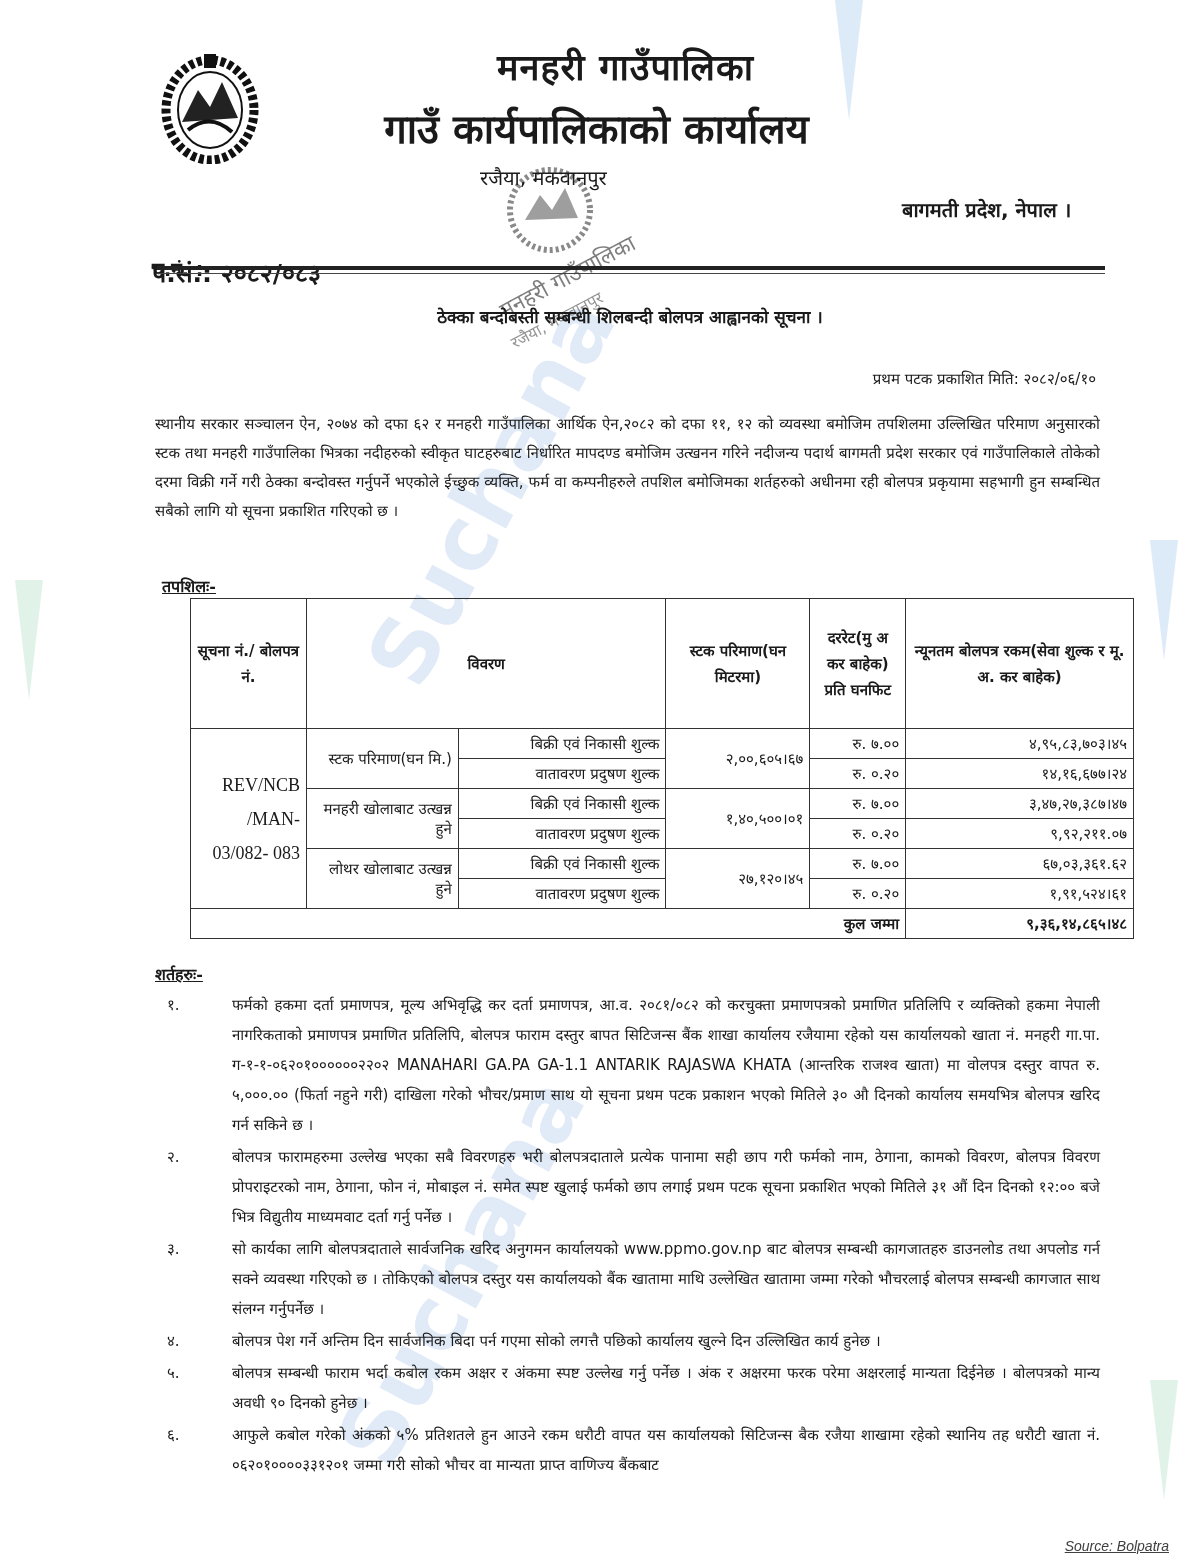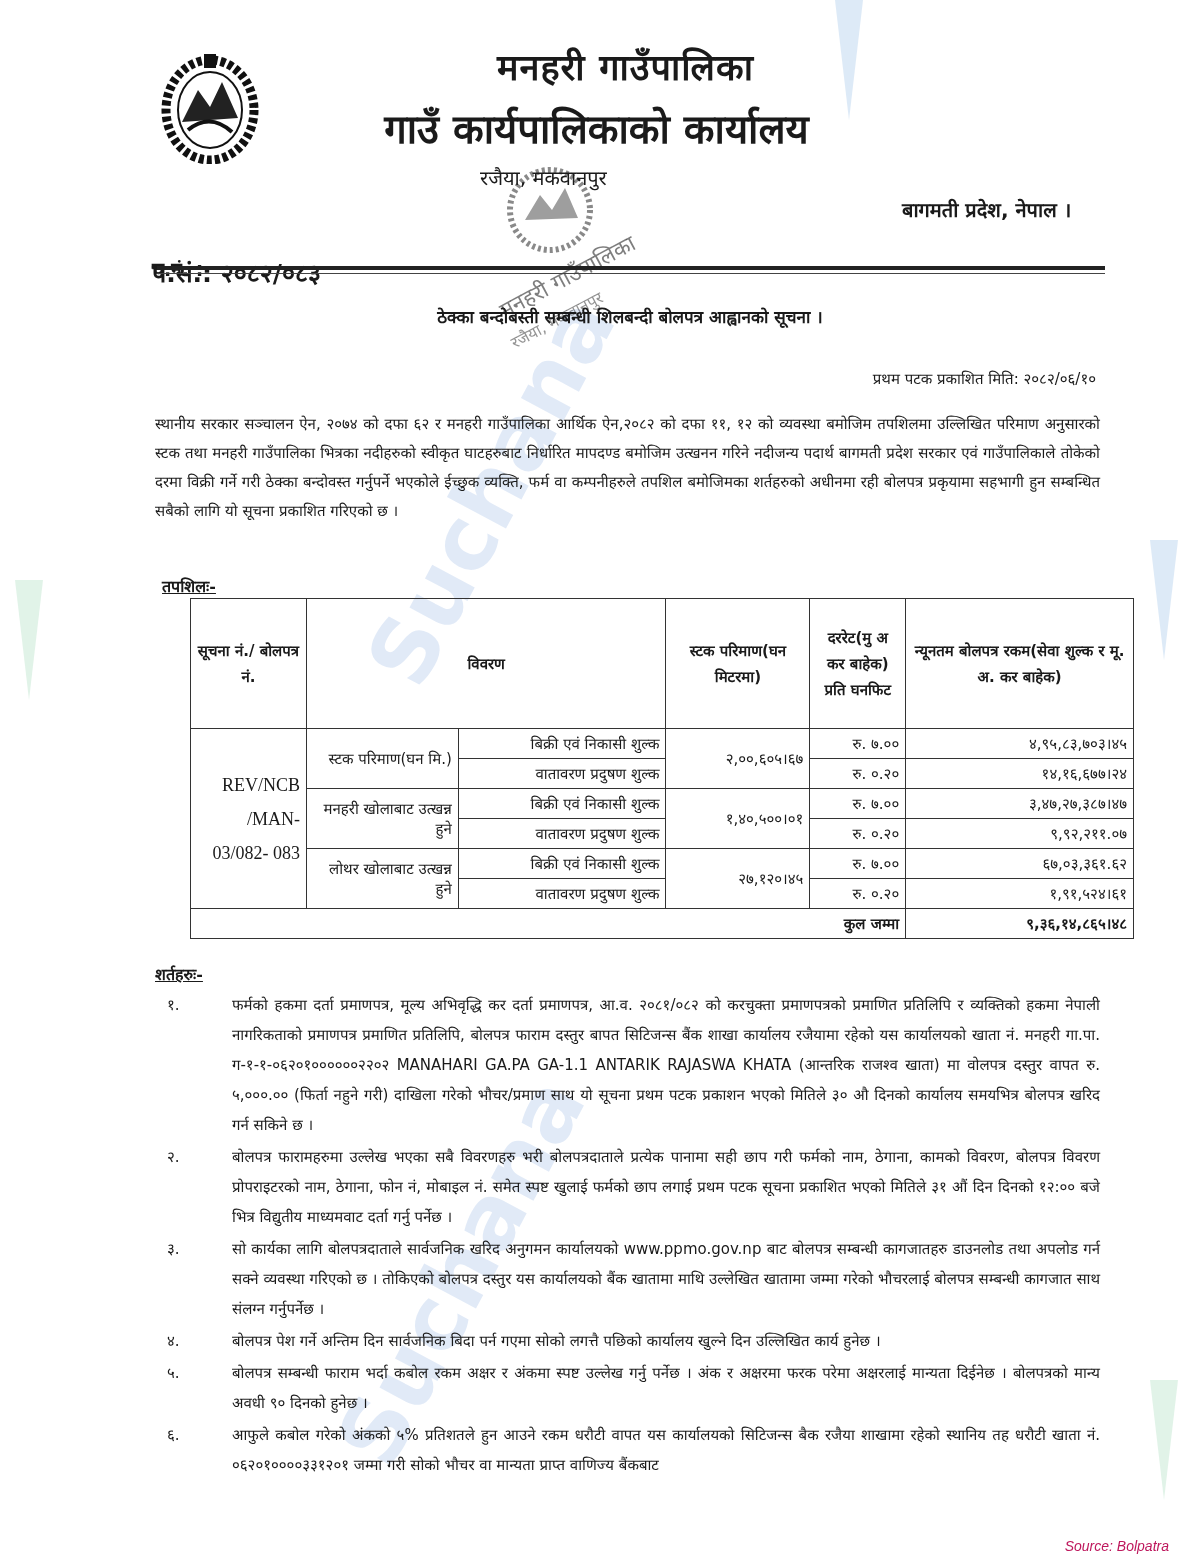--- a/index.html
+++ b/index.html
@@ -28,21 +28,21 @@
   table.tbl th{font-weight:bold;text-align:center;line-height:26px;height:125px;font-size:15px;}
   table.tbl td{height:25px;line-height:20px;}
   .c{text-align:right;}
   .r{text-align:right;}
   .serif{font-family:"Liberation Serif",serif;font-size:18px;}
   .cond-title{position:absolute;left:155px;top:963px;font-size:16px;font-weight:bold;text-decoration:underline;}
   .conds{position:absolute;left:155px;top:990px;width:945px;font-size:15px;}
   .cond{display:flex;margin-bottom:2px;}
   .cond .num{width:65px;flex:none;padding-left:12px;line-height:30px;}
   .cond .txt{flex:1;line-height:30px;text-align:justify;}
-  .source{position:absolute;right:12px;bottom:8px;font-style:italic;font-size:14px;font-family:"Liberation Sans",sans-serif;color:#be185d;}
+  .source{position:absolute;right:12px;bottom:8px;font-style:italic;font-size:14px;font-family:"Liberation Sans",sans-serif;color:#404040;text-decoration:underline;}
 </style>
 </head>
 <body>
 
 <div class="wm wm-tri" style="left:835px;top:0px;"></div>
 <div class="wm wm-tri g" style="left:15px;top:580px;"></div>
 <div class="wm wm-tri" style="left:1150px;top:540px;"></div>
 <div class="wm wm-tri g" style="left:1150px;top:1380px;"></div>
 <div class="wm wm-text" style="left:280px;top:440px;">Suchana</div>
 <div class="wm wm-text" style="left:250px;top:1220px;">Suchana</div>

